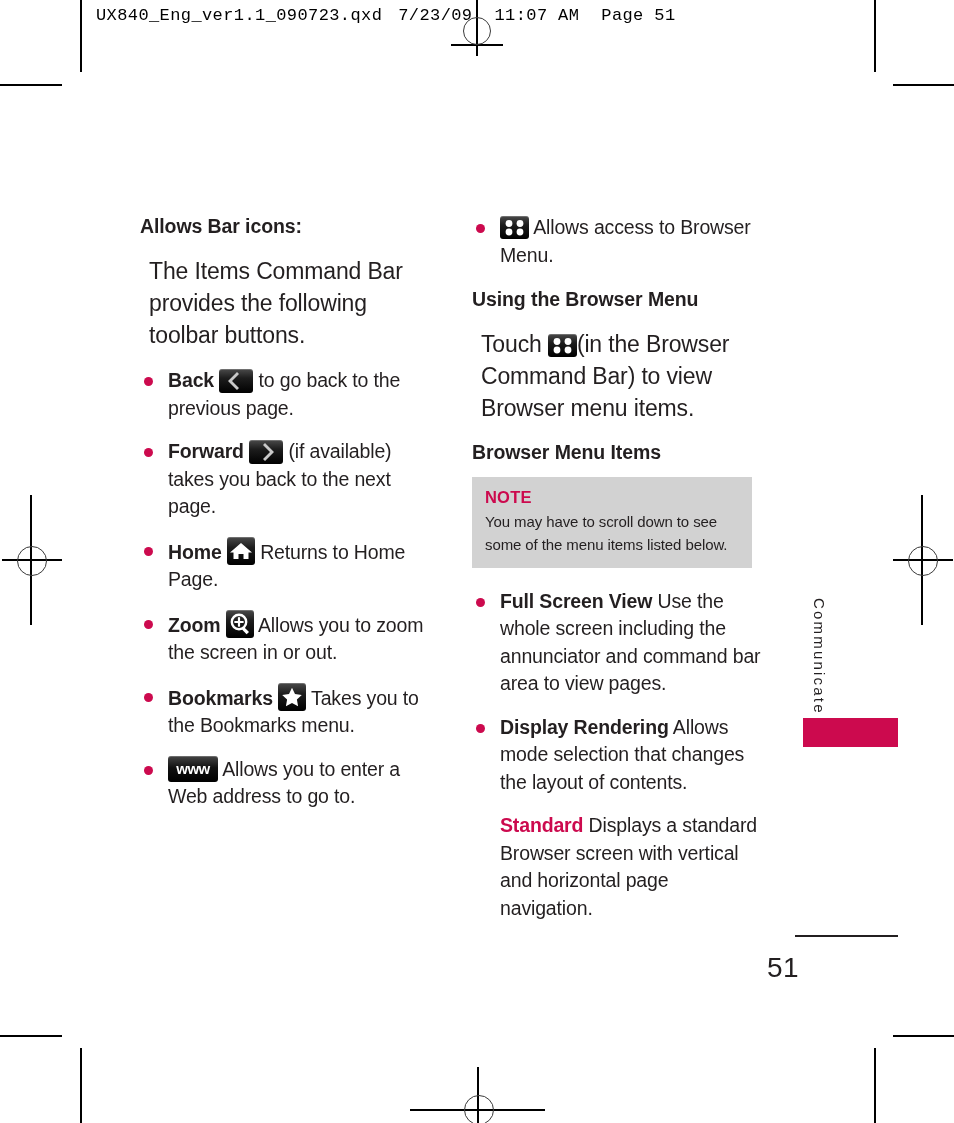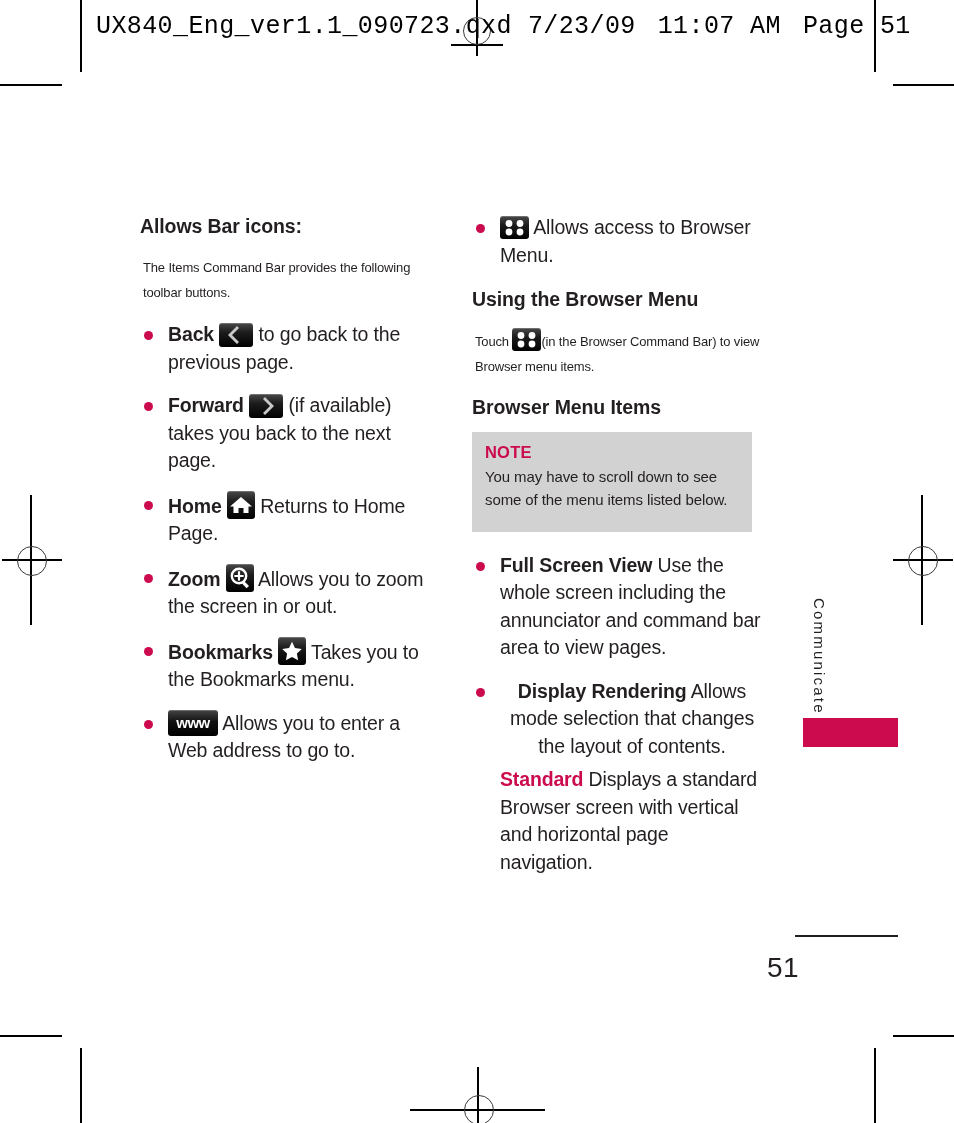--- a/index.html
+++ b/index.html
@@ -32,24 +32,24 @@
   }
   .reg-mark .vline,
   .reg-mark .hline {
     position: absolute;
     background: #000;
   }
 
   
   .slug {
     position: absolute;
-    top: 12px;
+    top: 6px;
     left: 96px;
     font-family: "Liberation Mono", monospace;
-    font-size: 25px;
+    font-size: 17px;
     letter-spacing: 0.4px;
     white-space: nowrap;
     color: #000;
   }
   .slug .gap1 { display:inline-block; width: 16px; }
   .slug .gap2 { display:inline-block; width: 22px; }
   .slug .gap3 { display:inline-block; width: 22px; }
 
   
   .content {
@@ -67,23 +67,23 @@
   .col-right { left: 332px; }
 
   h3.head {
     font-size: 19.5px;
     font-weight: bold;
     margin: 0 0 17px 0;
     line-height: 1.25;
     letter-spacing: -0.1px;
   }
   p.para {
-    font-size: 13px;
-    line-height: 25px;
-    margin: 0 0 16px 3px;
+    font-size: 23px;
+    line-height: 32px;
+    margin: 0 0 16px 9px;
     letter-spacing: -0.15px;
   }
   ul.blist {
     list-style: none;
     margin: 0;
     padding: 0;
   }
   ul.blist li {
     position: relative;
     padding-left: 28px;
@@ -129,21 +129,21 @@
     font-weight: bold;
     font-size: 15px;
     line-height: 26px;
     text-align: center;
     letter-spacing: -0.5px;
   }
 
   
   .notebox {
     background: #d2d2d2;
-    padding: 10px 13px 21px 13px;
+    padding: 10px 13px 12px 13px;
     margin: 4px 0 20px 0;
     width: 254px;
   }
   .notebox .note-title {
     color: #cc0a4e;
     font-weight: bold;
     font-size: 16.5px;
     line-height: 20px;
     margin-bottom: 3px;
     letter-spacing: 0.2px;
@@ -319,21 +319,21 @@
 
     <div class="notebox">
       <div class="note-title">NOTE</div>
       <div class="note-body">You may have to scroll down to see some of the menu items listed below.</div>
     </div>
 
     <ul class="blist">
       <li>
         <span class="bullet"></span><span class="term">Full Screen View</span><span> Use the whole screen including the annunciator and command bar area to view pages.</span>
       </li>
-      <li style="margin-bottom:6px;text-align:center;">
+      <li style="margin-bottom:16px;">
         <span class="bullet"></span><span class="term">Display Rendering</span><span> Allows mode selection that changes the layout of contents.</span>
       </li>
     </ul>
 
     <div class="subitem">
       <span class="accent">Standard</span><span>  Displays a standard Browser screen with vertical and horizontal page navigation.</span>
     </div>
 
   </div>
 </div>

